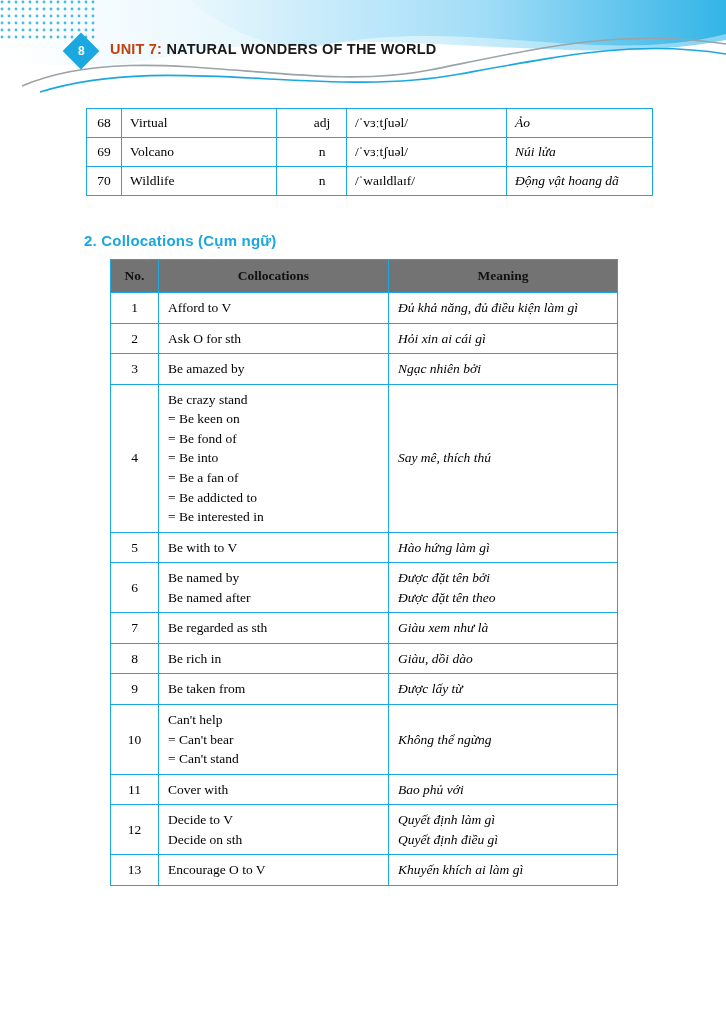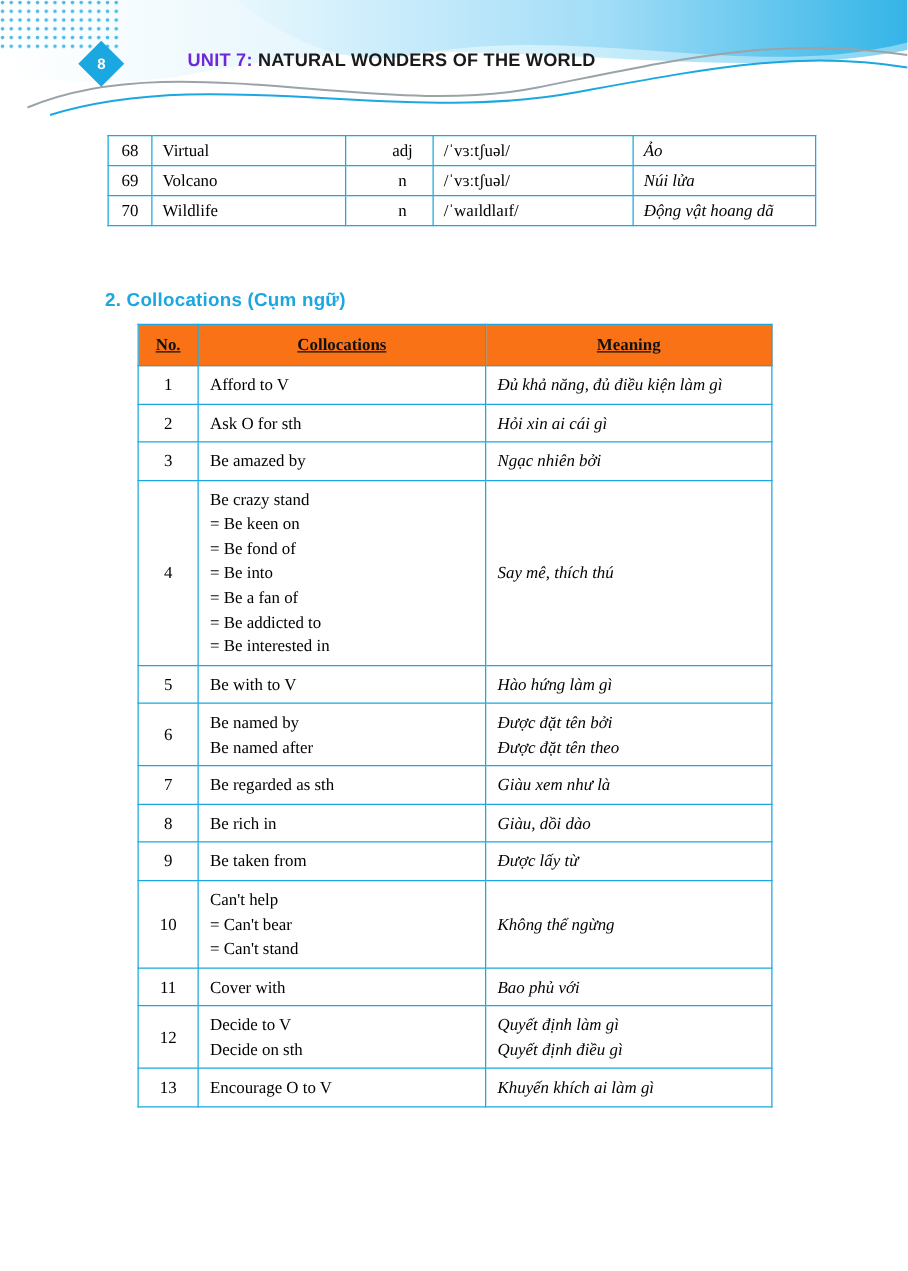--- a/index.html
+++ b/index.html
@@ -38,35 +38,35 @@
   .unit-title {
     position:absolute;
     left: 110px; top: 41px;
     font-family:"Liberation Sans", sans-serif;
     font-weight: bold;
     font-size: 14.5px;
     letter-spacing: .2px;
     color:#1a1a1a;
     white-space:nowrap;
   }
-  .unit-title .u7 { color:#6d28d9;margin-left:40px; }
+  .unit-title .u7 { color:#c2410c; }
 
   
   table { border-collapse: collapse; }
   td, th { border: 1px solid #1ba7e0; }
 
   
   .vocab-table {
     position:absolute;
     left: 86px; top: 108px;
     width: 566px;
     table-layout: fixed;
   }
   .vocab-table td {
-    height: 24px;
+    height: 29px;
     font-size: 13.5px;
     padding: 2px 8px;
     vertical-align: middle;
   }
   .vocab-table td.c-no { width: 35px; text-align:center; }
   .vocab-table td.c-word { width: 155px; }
   .vocab-table td.c-pos { width: 70px; text-align:center;padding-left:29px; }
   .vocab-table td.c-ipa { width: 160px; }
   .vocab-table td.c-mean { width: 146px; font-style: italic; }
 
@@ -82,27 +82,26 @@
   }
 
   
   .colloc-table {
     position:absolute;
     left: 110px; top: 259px;
     width: 507px;
     table-layout: fixed;
   }
   .colloc-table th {
-    background:#f97316;
+    background:#737373;
     font-family:"Liberation Serif", serif;
     font-weight:bold;
     font-size:13.5px;
     height: 33px;
     color:#111;
-    text-decoration:underline;
   }
   .colloc-table th.h-no { width: 48px; }
   .colloc-table th.h-col { width: 230px; }
   .colloc-table th.h-mean { width: 229px; }
   .colloc-table td {
     font-size: 13.5px;
     padding: 5px 9px;
     vertical-align: middle;
     line-height: 1.45;
   }

